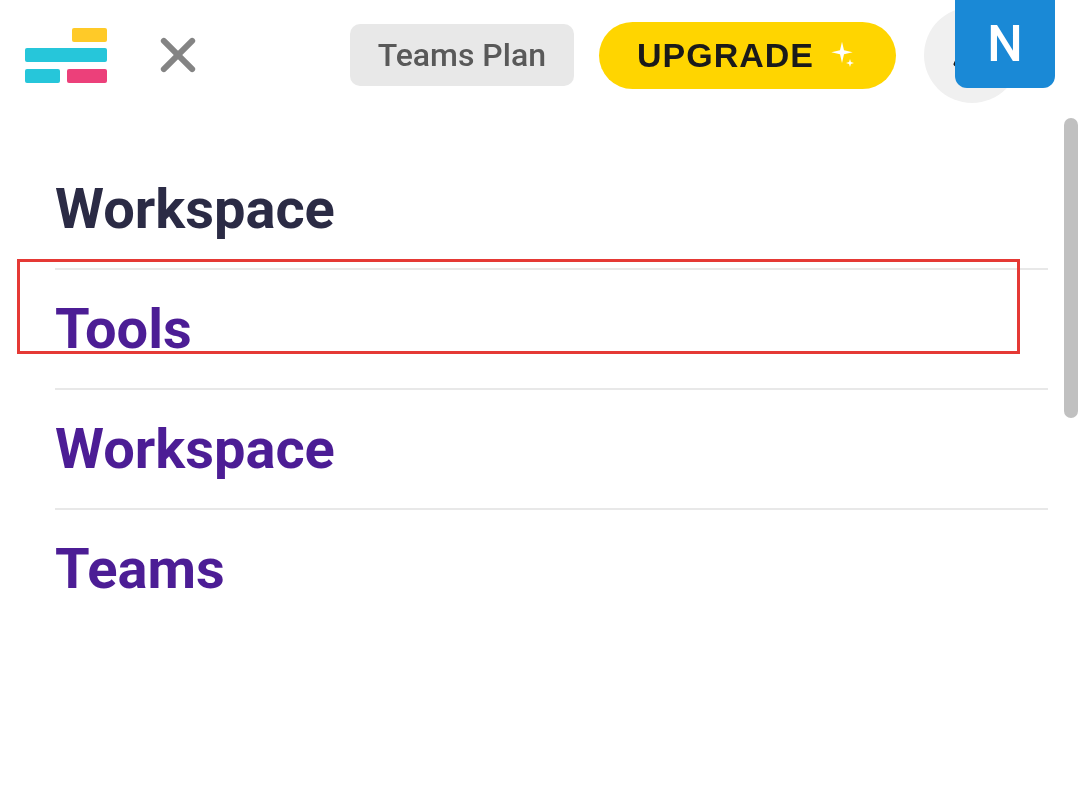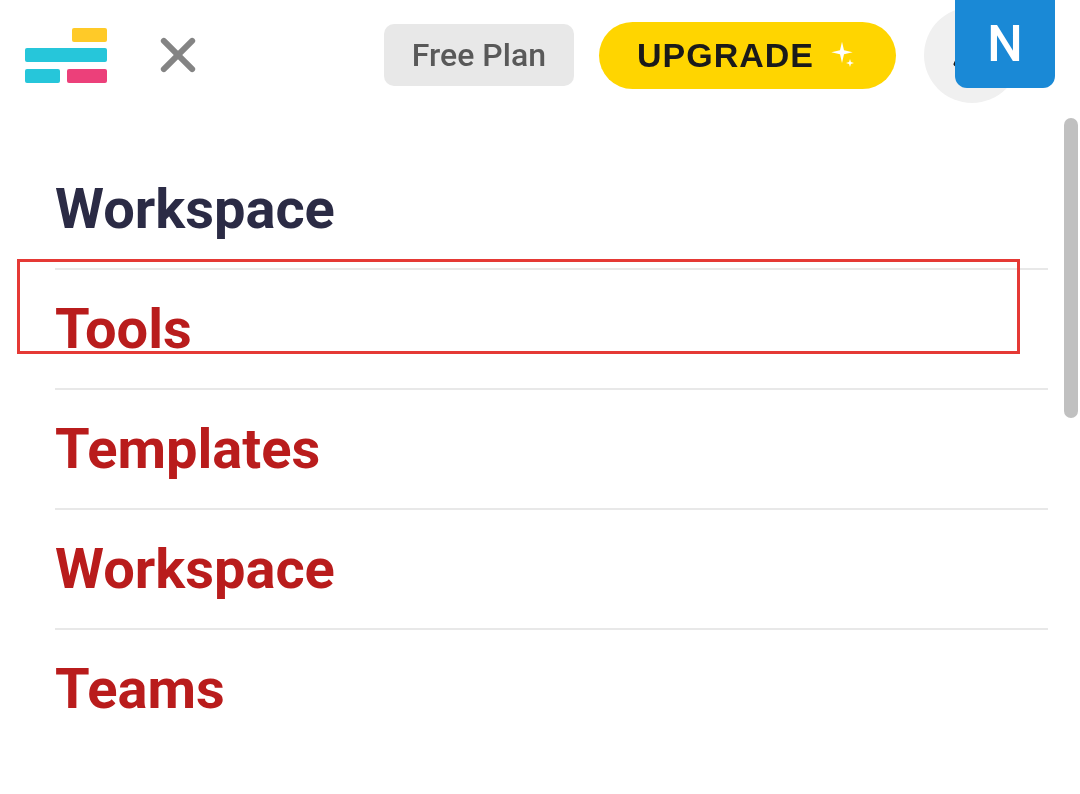--- a/index.html
+++ b/index.html
@@ -158,21 +158,21 @@
       font-size: 56px;
       font-weight: 700;
       padding: 26px 0;
       border-bottom: 2px solid #e8e8e8;
       cursor: pointer;
     }
     .menu-item.active {
       color: #2b2b45;
     }
     .menu-item.inactive {
-      color: #b91c1c;
+      color: #4c1d95;
     }
     .menu-item.highlighted {
       position: relative;
     }
     .highlight-box {
       position: absolute;
       left: 17px;
       right: 60px;
       top: 259px;
       height: 95px;
@@ -196,21 +196,21 @@
   <div class="logo-container">
     <div class="logo">
       <div class="logo-bar-1"></div>
       <div class="logo-bar-2"></div>
       <div class="logo-bar-3-left"></div>
       <div class="logo-bar-3-right"></div>
     </div>
   </div>
   <div class="close-icon"></div>
   <div class="spacer"></div>
-  <div class="plan-badge">Free Plan</div>
+  <div class="plan-badge">Teams Plan</div>
   <button class="upgrade-button">
     <span>UPGRADE</span>
     <svg class="sparkle-icon" viewBox="0 0 24 24" fill="none">
       <path d="M12 2 L13.5 8.5 L20 10 L13.5 11.5 L12 18 L10.5 11.5 L4 10 L10.5 8.5 Z" fill="#ffffff"></path>
       <path d="M18 15 L18.7 17.3 L21 18 L18.7 18.7 L18 21 L17.3 18.7 L15 18 L17.3 17.3 Z" fill="#ffffff"></path>
     </svg>
   </button>
   <button class="notification-button">
     <svg width="44" height="52" viewBox="0 0 24 28" fill="none">
       <path d="M12 2 C8 2 5 5 5 9 L5 15 L3 19 L21 19 L19 15 L19 9 C19 5 16 2 12 2 Z" stroke="#1a1a1a" stroke-width="2.2" fill="none" stroke-linejoin="round"></path>
@@ -218,19 +218,18 @@
     </svg>
   </button>
   <div class="avatar">
     <span>N</span>
   </div>
 </div>
 
 <div class="menu-container">
   <div class="menu-item active">Workspace</div>
   <div class="menu-item inactive highlighted">Tools</div>
-  <div class="menu-item inactive">Templates</div>
   <div class="menu-item inactive">Workspace</div>
   <div class="menu-item inactive" style="border-bottom:none;">Teams</div>
 </div>
 
 <div class="highlight-box"></div>
 <div class="scrollbar"></div>
 
 </body></html>

